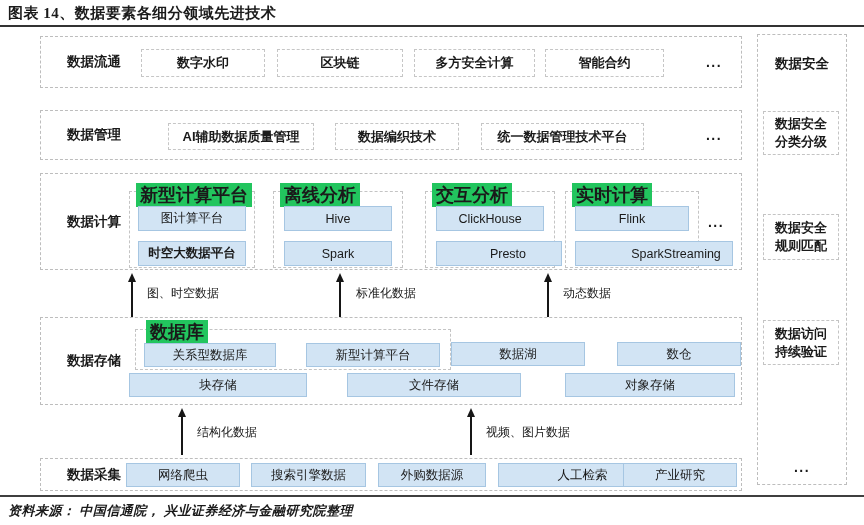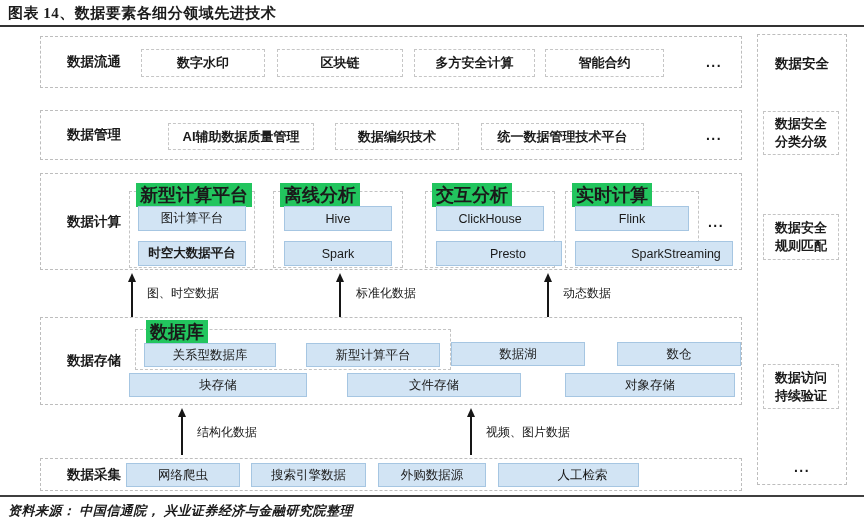--- a/index.html
+++ b/index.html
@@ -116,27 +116,28 @@
 <div class="arrow-label" style="left:197px;top:424px;">结构化数据</div>
 <div class="arrow" style="left:470px;top:417px;height:38px;"></div>
 <div class="arrow-label" style="left:486px;top:424px;">视频、图片数据</div>
 
 <div class="panel" style="left:40px;top:458px;width:700px;height:31px;">
   <div class="row-label" style="left:10px;top:0;width:86px;height:100%;">数据采集</div>
   <div class="blue-box" style="left:85px;top:4px;width:112px;height:22px;">网络爬虫</div>
   <div class="blue-box" style="left:210px;top:4px;width:113px;height:22px;">搜索引擎数据</div>
   <div class="blue-box" style="left:337px;top:4px;width:106px;height:22px;">外购数据源</div>
   <div class="blue-box" style="left:457px;top:4px;width:111px;height:22px;padding-left:28px;">人工检索</div>
+  <div class="blue-box" style="left:582px;top:4px;width:112px;height:22px;">产业研究</div>
 </div>
 
 <div class="sec-col" style="left:757px;top:34px;width:88px;height:449px;">
   <div class="sec-header" style="top:20px;">数据安全</div>
   <div class="sec-item" style="left:5px;top:76px;width:74px;height:42px;">数据安全
 分类分级</div>
   <div class="sec-item" style="left:5px;top:179px;width:74px;height:44px;">数据安全
 规则匹配</div>
-  <div class="sec-item" style="left:5px;top:285px;width:74px;height:43px;margin-top:44px;">数据访问
+  <div class="sec-item" style="left:5px;top:285px;width:74px;height:43px;">数据访问
 持续验证</div>
   <div class="more" style="left:0;top:420px;width:100%;height:24px;">...</div>
 </div>
 
 <div class="bottom-rule"></div>
 <div class="source">资料来源： 中国信通院， 兴业证券经济与金融研究院整理</div>
 
 </body></html>

